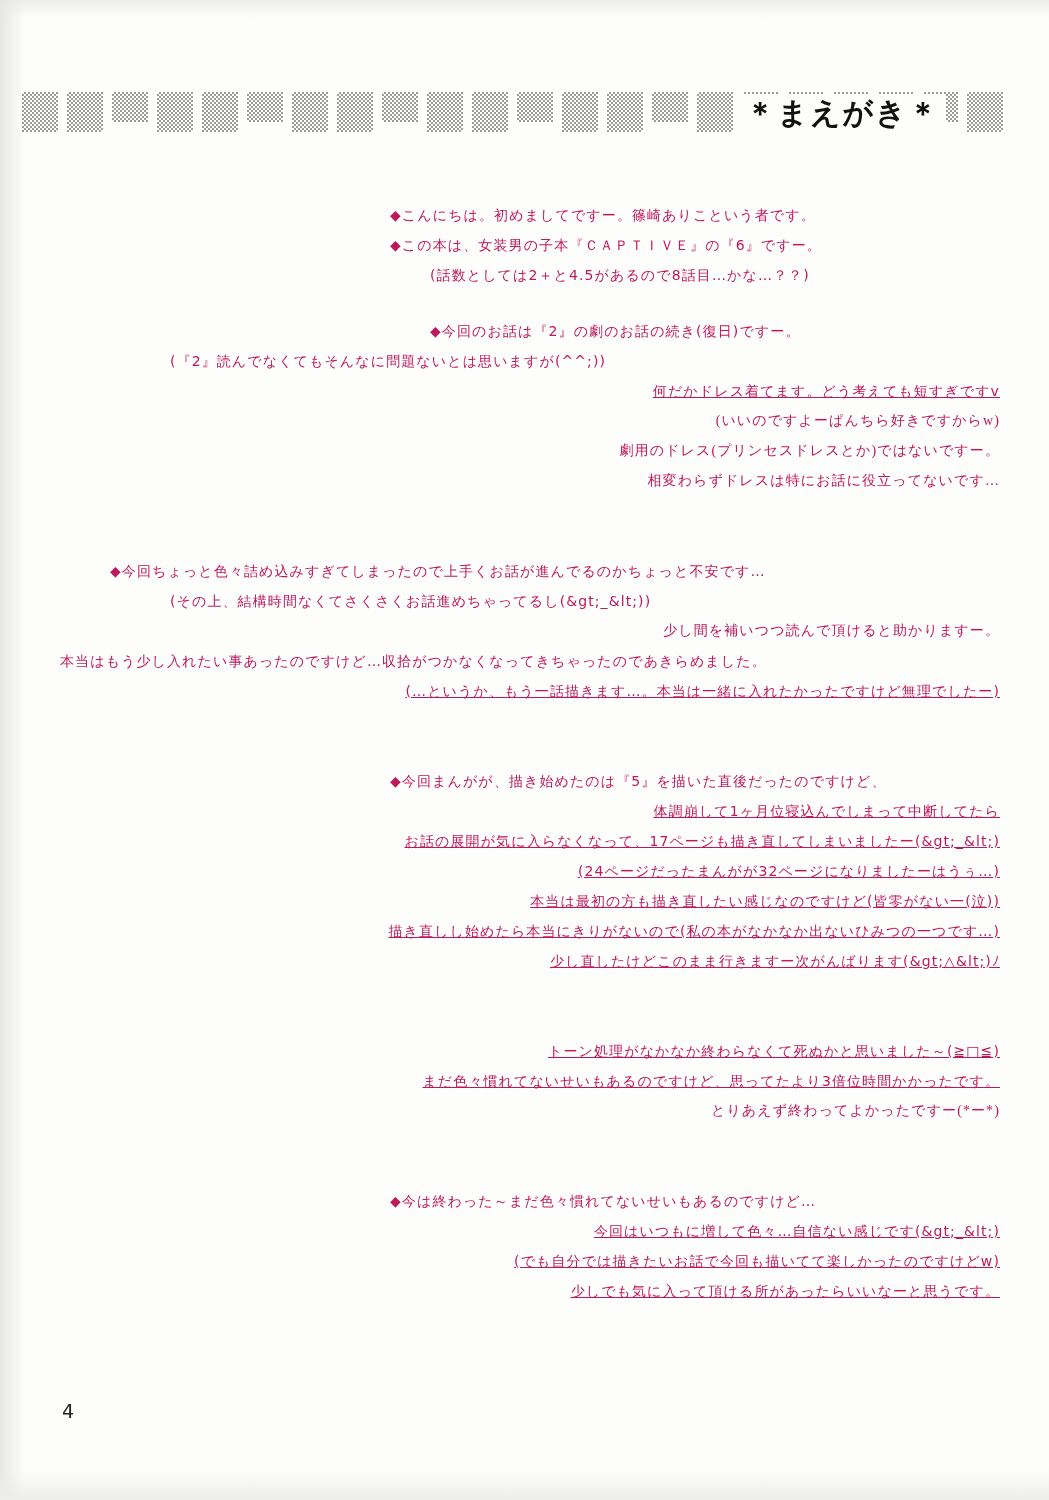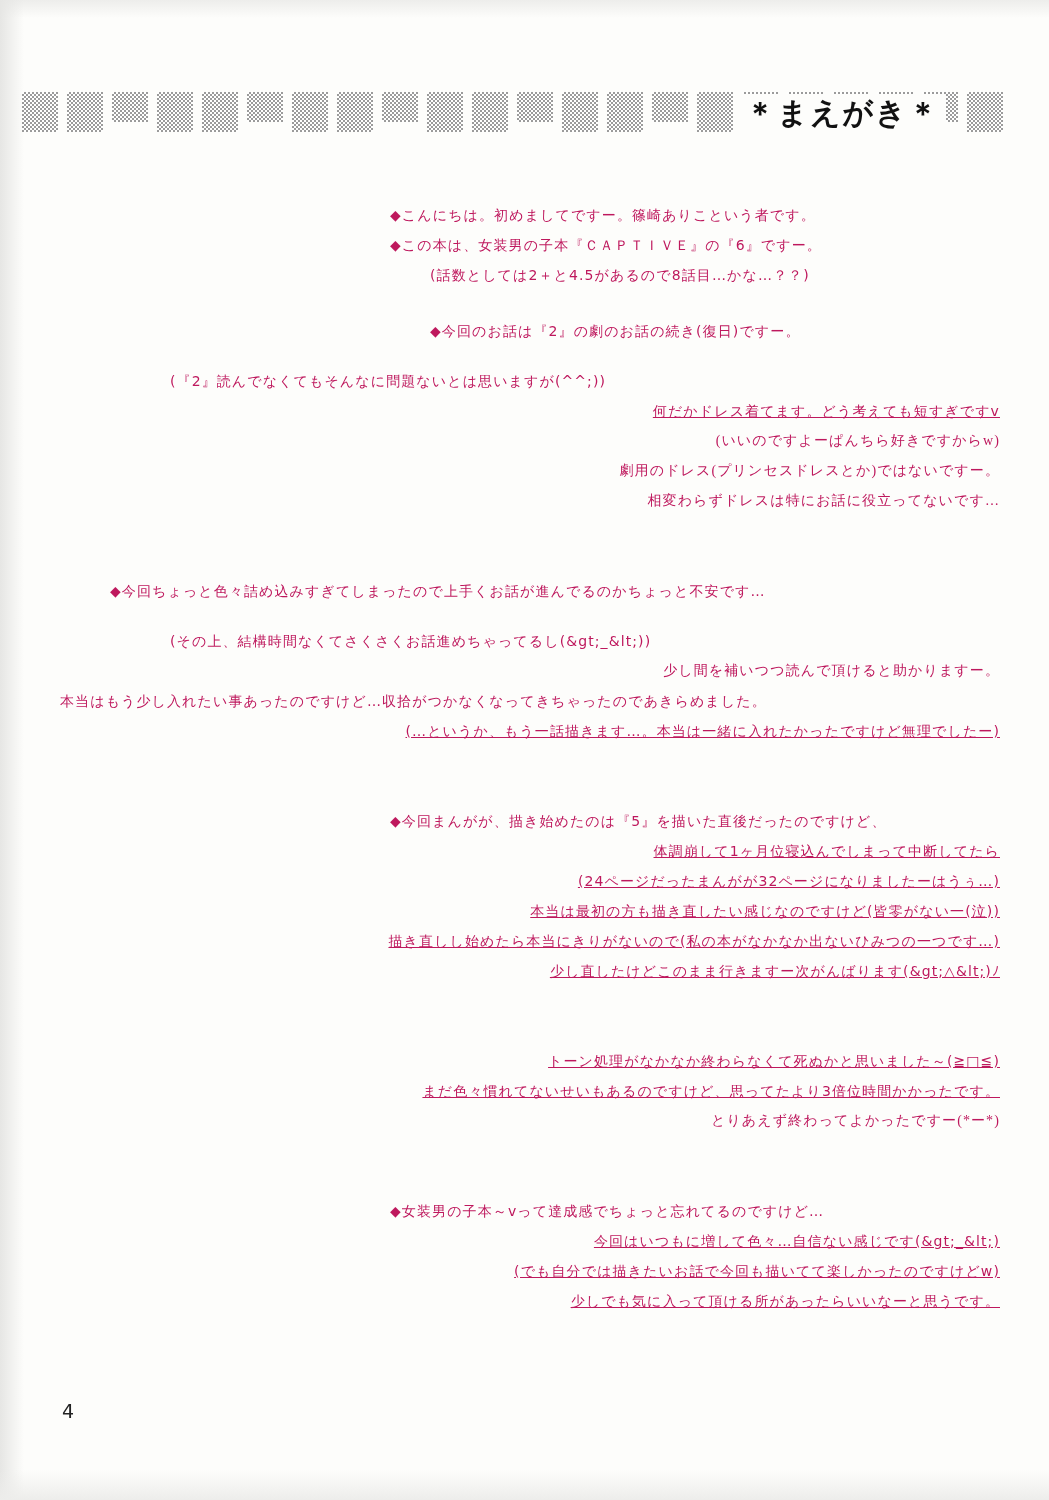--- a/index.html
+++ b/index.html
@@ -92,21 +92,21 @@
   }
   .line.c {
     text-align: right;
     text-decoration: underline;
   }
   .line.l {
     text-align: left;
   }
   .line.indent-1 { padding-left: 330px; }
   .line.indent-2 { padding-left: 370px; }
-  .line.indent-3 { padding-left: 110px; margin-top: 20px; }
+  .line.indent-3 { padding-left: 110px; }
   .line.indent-4 { padding-left: 50px; }
 
   
   .page-number {
     position: absolute;
     left: 62px;
     bottom: 78px;
     font-size: 19px;
     color: #222;
   }
@@ -194,32 +194,33 @@
       <div class="para gap-lg">
         <div class="line l indent-4">◆今回ちょっと色々詰め込みすぎてしまったので上手くお話が進んでるのかちょっと不安です…</div>
         <div class="line l indent-3">(その上、結構時間なくてさくさくお話進めちゃってるし(&amp;gt;_&amp;lt;))</div>
         <div class="line r">少し間を補いつつ読んで頂けると助かりますー。</div>
         <div class="line l">本当はもう少し入れたい事あったのですけど…収拾がつかなくなってきちゃったのであきらめました。</div>
         <div class="line c">(…というか、もう一話描きます…。本当は一緒に入れたかったですけど無理でしたー)</div>
       </div>
       <div class="para gap-lg">
         <div class="line l indent-1">◆今回まんがが、描き始めたのは『5』を描いた直後だったのですけど、</div>
         <div class="line c">体調崩して1ヶ月位寝込んでしまって中断してたら</div>
+        <div class="line c">お話の展開が気に入らなくなって、17ページも描き直してしまいましたー(&amp;gt;_&amp;lt;)</div>
         <div class="line c">(24ページだったまんがが32ページになりましたーはうぅ…)</div>
         <div class="line c">本当は最初の方も描き直したい感じなのですけど(皆零がない一(泣))</div>
         <div class="line c">描き直しし始めたら本当にきりがないので(私の本がなかなか出ないひみつの一つです…)</div>
         <div class="line c">少し直したけどこのまま行きますー次がんばります(&amp;gt;△&amp;lt;)ﾉ</div>
       </div>
       <div class="para gap-lg">
         <div class="line c">トーン処理がなかなか終わらなくて死ぬかと思いました～(≧□≦)</div>
         <div class="line c">まだ色々慣れてないせいもあるのですけど、思ってたより3倍位時間かかったです。</div>
         <div class="line r">とりあえず終わってよかったですー(*ー*)</div>
       </div>
       <div class="para">
-        <div class="line l indent-1">◆女装男の子本～vって達成感でちょっと忘れてるのですけど…</div>
+        <div class="line l indent-1">◆今は終わった～まだ色々慣れてないせいもあるのですけど…</div>
         <div class="line c">今回はいつもに増して色々…自信ない感じです(&amp;gt;_&amp;lt;)</div>
         <div class="line c">(でも自分では描きたいお話で今回も描いてて楽しかったのですけどw)</div>
         <div class="line c">少しでも気に入って頂ける所があったらいいなーと思うです。</div>
       </div>
     </div>
 
   <div class="page-number">4</div>
 
 </div>
 

